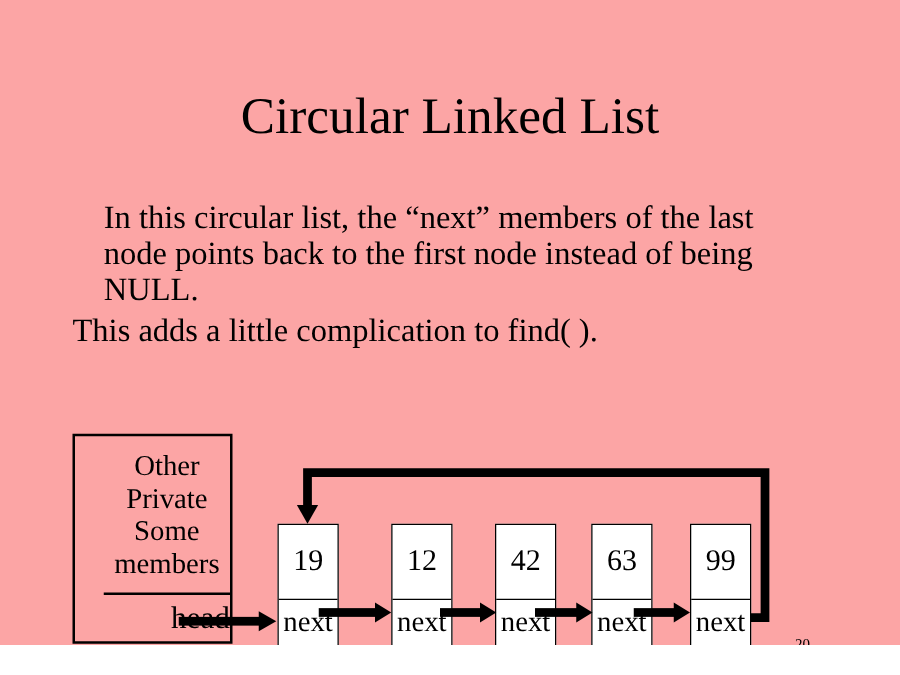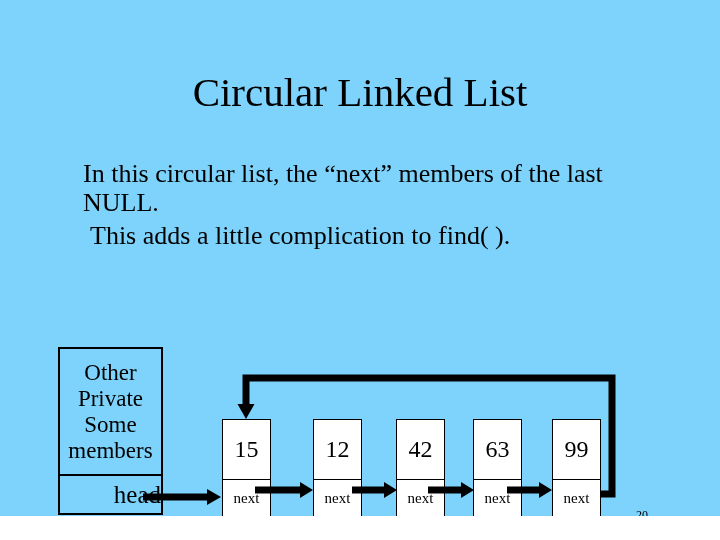--- a/index.html
+++ b/index.html
@@ -4,21 +4,21 @@
 <style>
   html, body {
     margin: 0;
     padding: 0;
     background: #ffffff;
   }
   .slide {
     position: relative;
     width: 720px;
     height: 516px;
-    background: #7dd3fc;
+    background: #fca5a5;
     color: #000000;
     font-family: "Liberation Serif", "DejaVu Serif", serif;
     overflow: hidden;
   }
   .title {
     position: absolute;
     top: 68px;
     left: 0;
     width: 720px;
     margin: 0;
@@ -36,32 +36,32 @@
     line-height: 29px;
   }
   .body-text .line {
     white-space: nowrap;
   }
   .body-text .indent {
     padding-left: 25px;
   }
   .para2 {
     margin-top: 4px;
-    margin-left: 32px;
   }
   
   .header-box {
     position: absolute;
     left: 58px;
     top: 347px;
     width: 101px;
     height: 164px;
     border: 2px solid #000000;
     display: flex;
     flex-direction: column;
+    padding-left: 23px;
   }
   .hb-top {
     height: 125px;
     display: flex;
     flex-direction: column;
     justify-content: center;
     align-items: center;
     font-size: 23px;
     line-height: 26px;
     border-bottom: 2px solid #000000;
@@ -88,21 +88,21 @@
     justify-content: center;
     align-items: center;
     font-size: 24px;
     border-bottom: 1px solid #000000;
   }
   .node .ptr {
     height: 36px;
     display: flex;
     justify-content: center;
     align-items: center;
-    font-size: 15px;
+    font-size: 23px;
   }
   .n0 { left: 222px; }
   .n1 { left: 313px; }
   .n2 { left: 396px; }
   .n3 { left: 473px; }
   .n4 { left: 552px; }
   .arrow-layer {
     position: absolute;
     left: 0;
     top: 0;
@@ -122,41 +122,42 @@
 </head>
 <body>
 
 <div class="slide">
 
   <h1 class="title">Circular Linked List</h1>
 
   <div class="body-text">
     <div class="para">
       <div class="line indent">In this circular list, the “next” members of the last</div>
+      <div class="line indent">node points back to the first node instead of being</div>
       <div class="line indent">NULL.</div>
     </div>
     <div class="para para2">
       <div class="line">This adds a little complication to find( ).</div>
     </div>
   </div>
 
   <div class="header-box">
     <div class="hb-top">
       <div>Other</div>
       <div>Private</div>
       <div>Some</div>
       <div>members</div>
     </div>
     <div class="hb-bottom">
       <span>head</span>
     </div>
   </div>
 
   <div class="node n0">
-    <div class="val">15</div>
+    <div class="val">19</div>
     <div class="ptr">next</div>
   </div>
   <div class="node n1">
     <div class="val">12</div>
     <div class="ptr">next</div>
   </div>
   <div class="node n2">
     <div class="val">42</div>
     <div class="ptr">next</div>
   </div>

